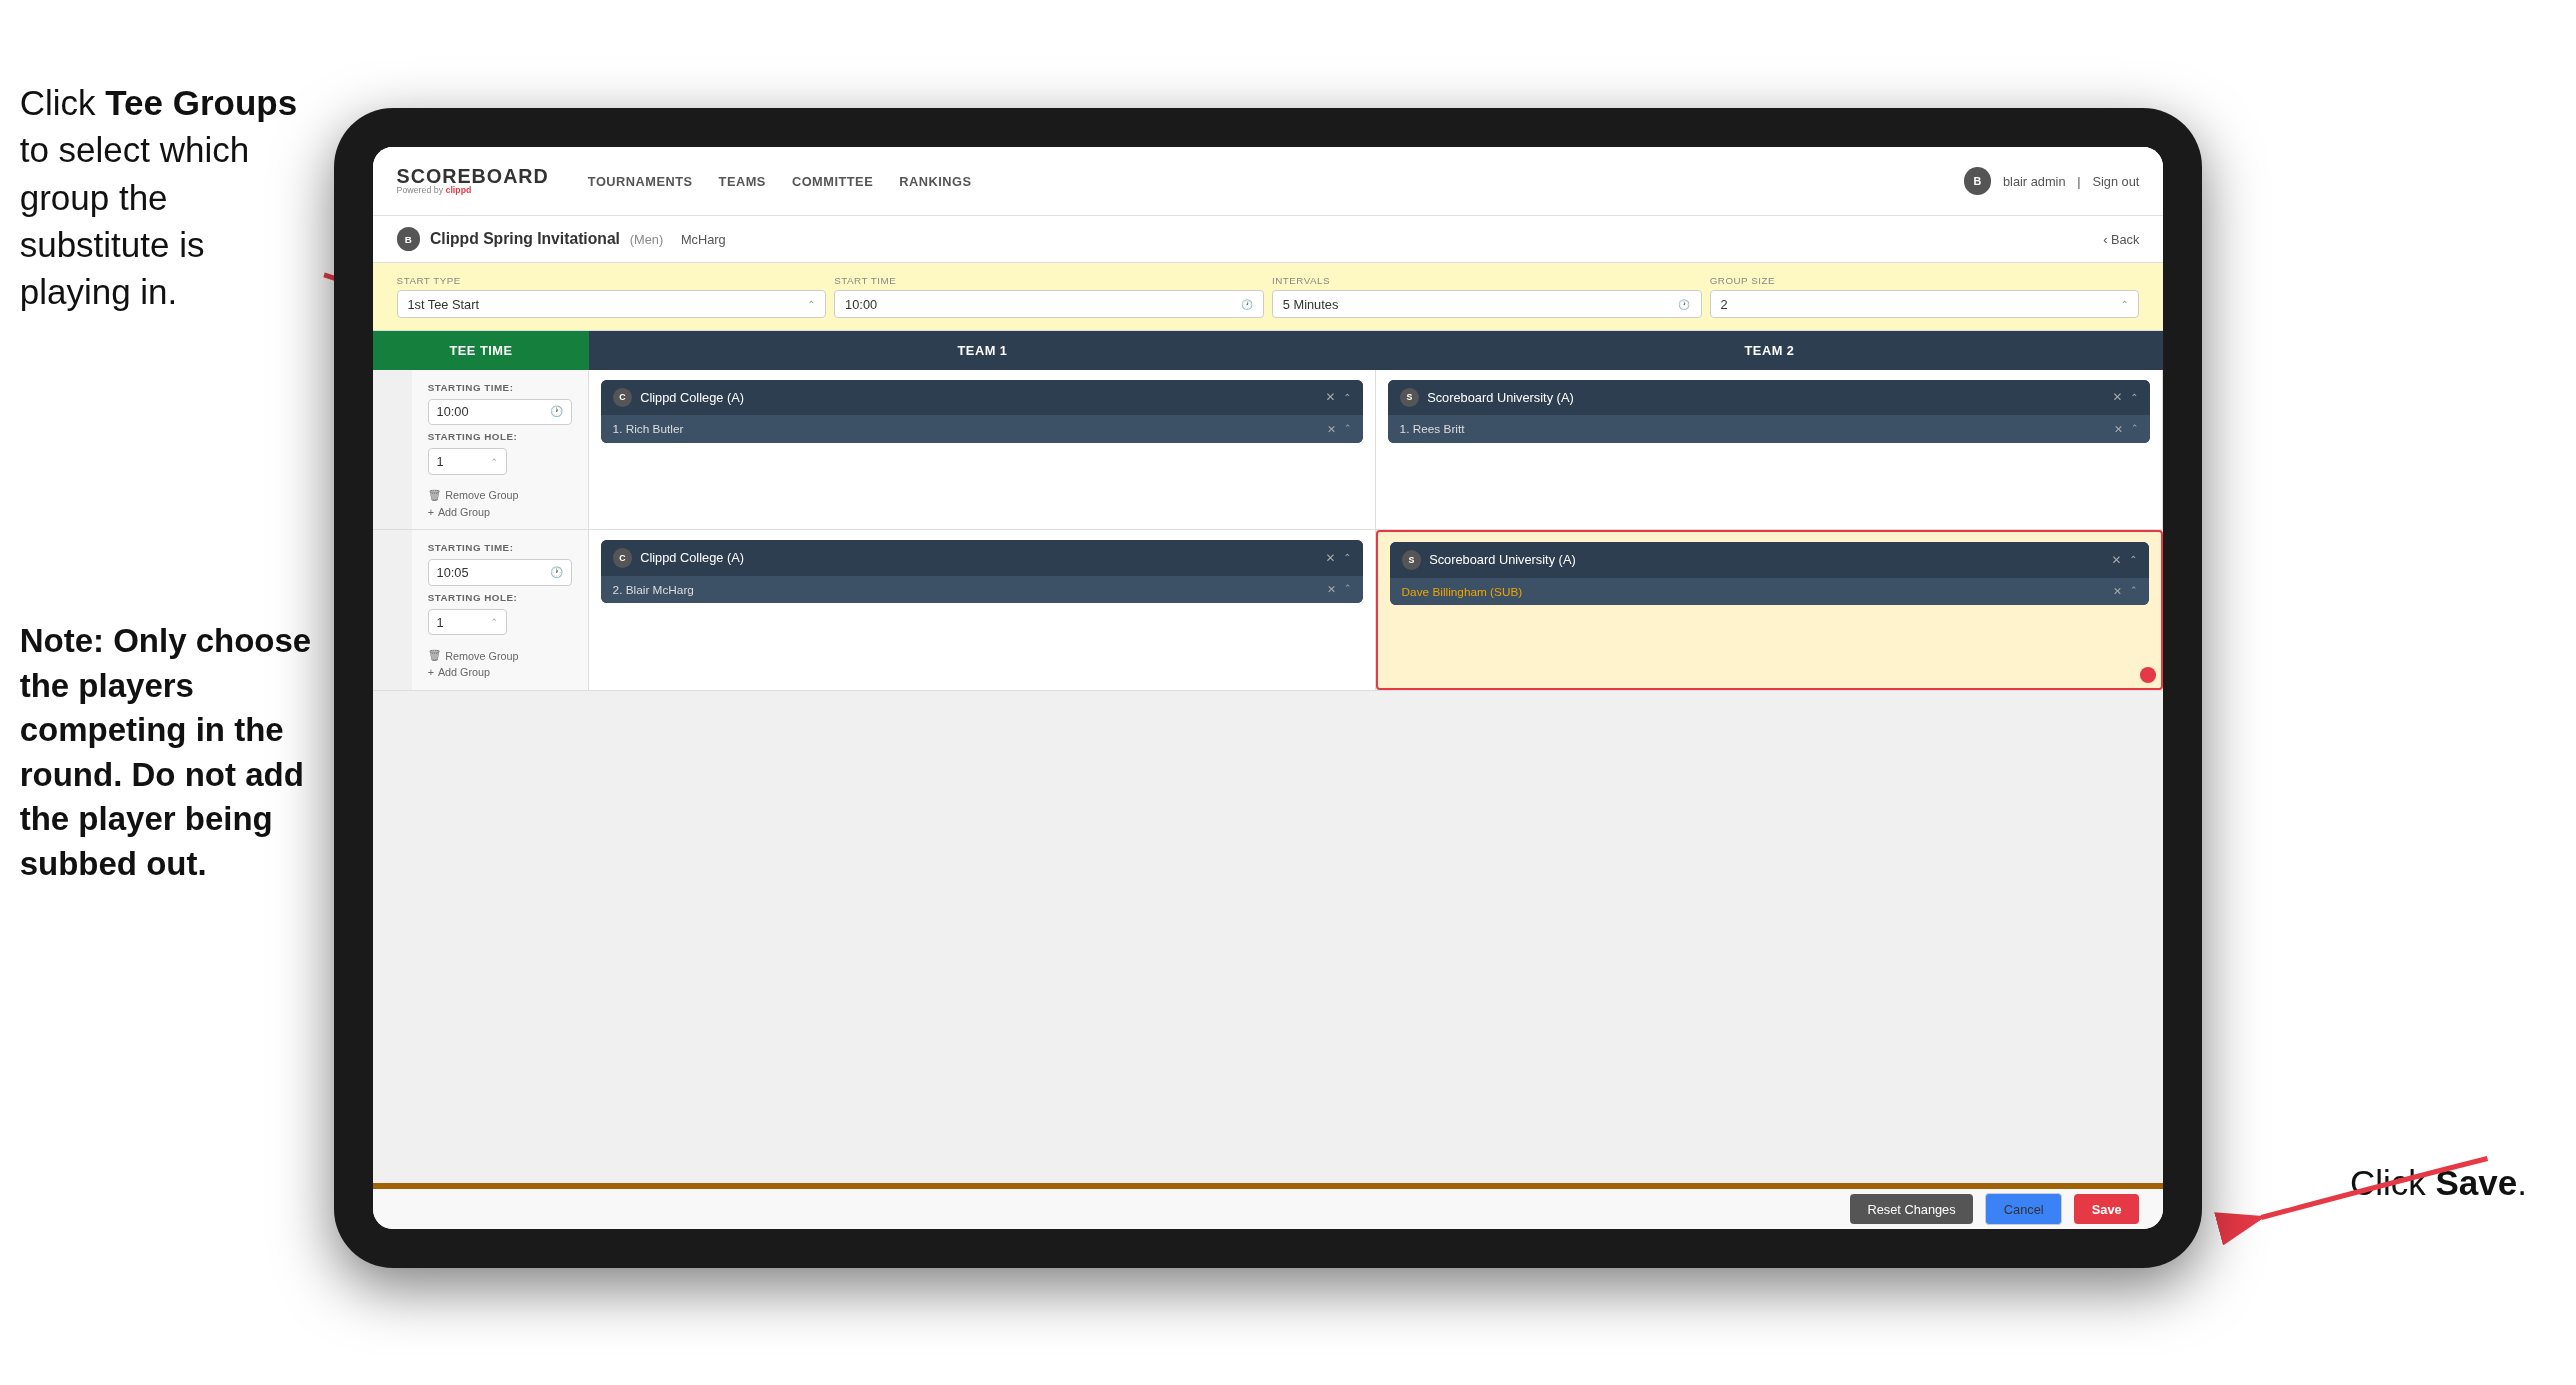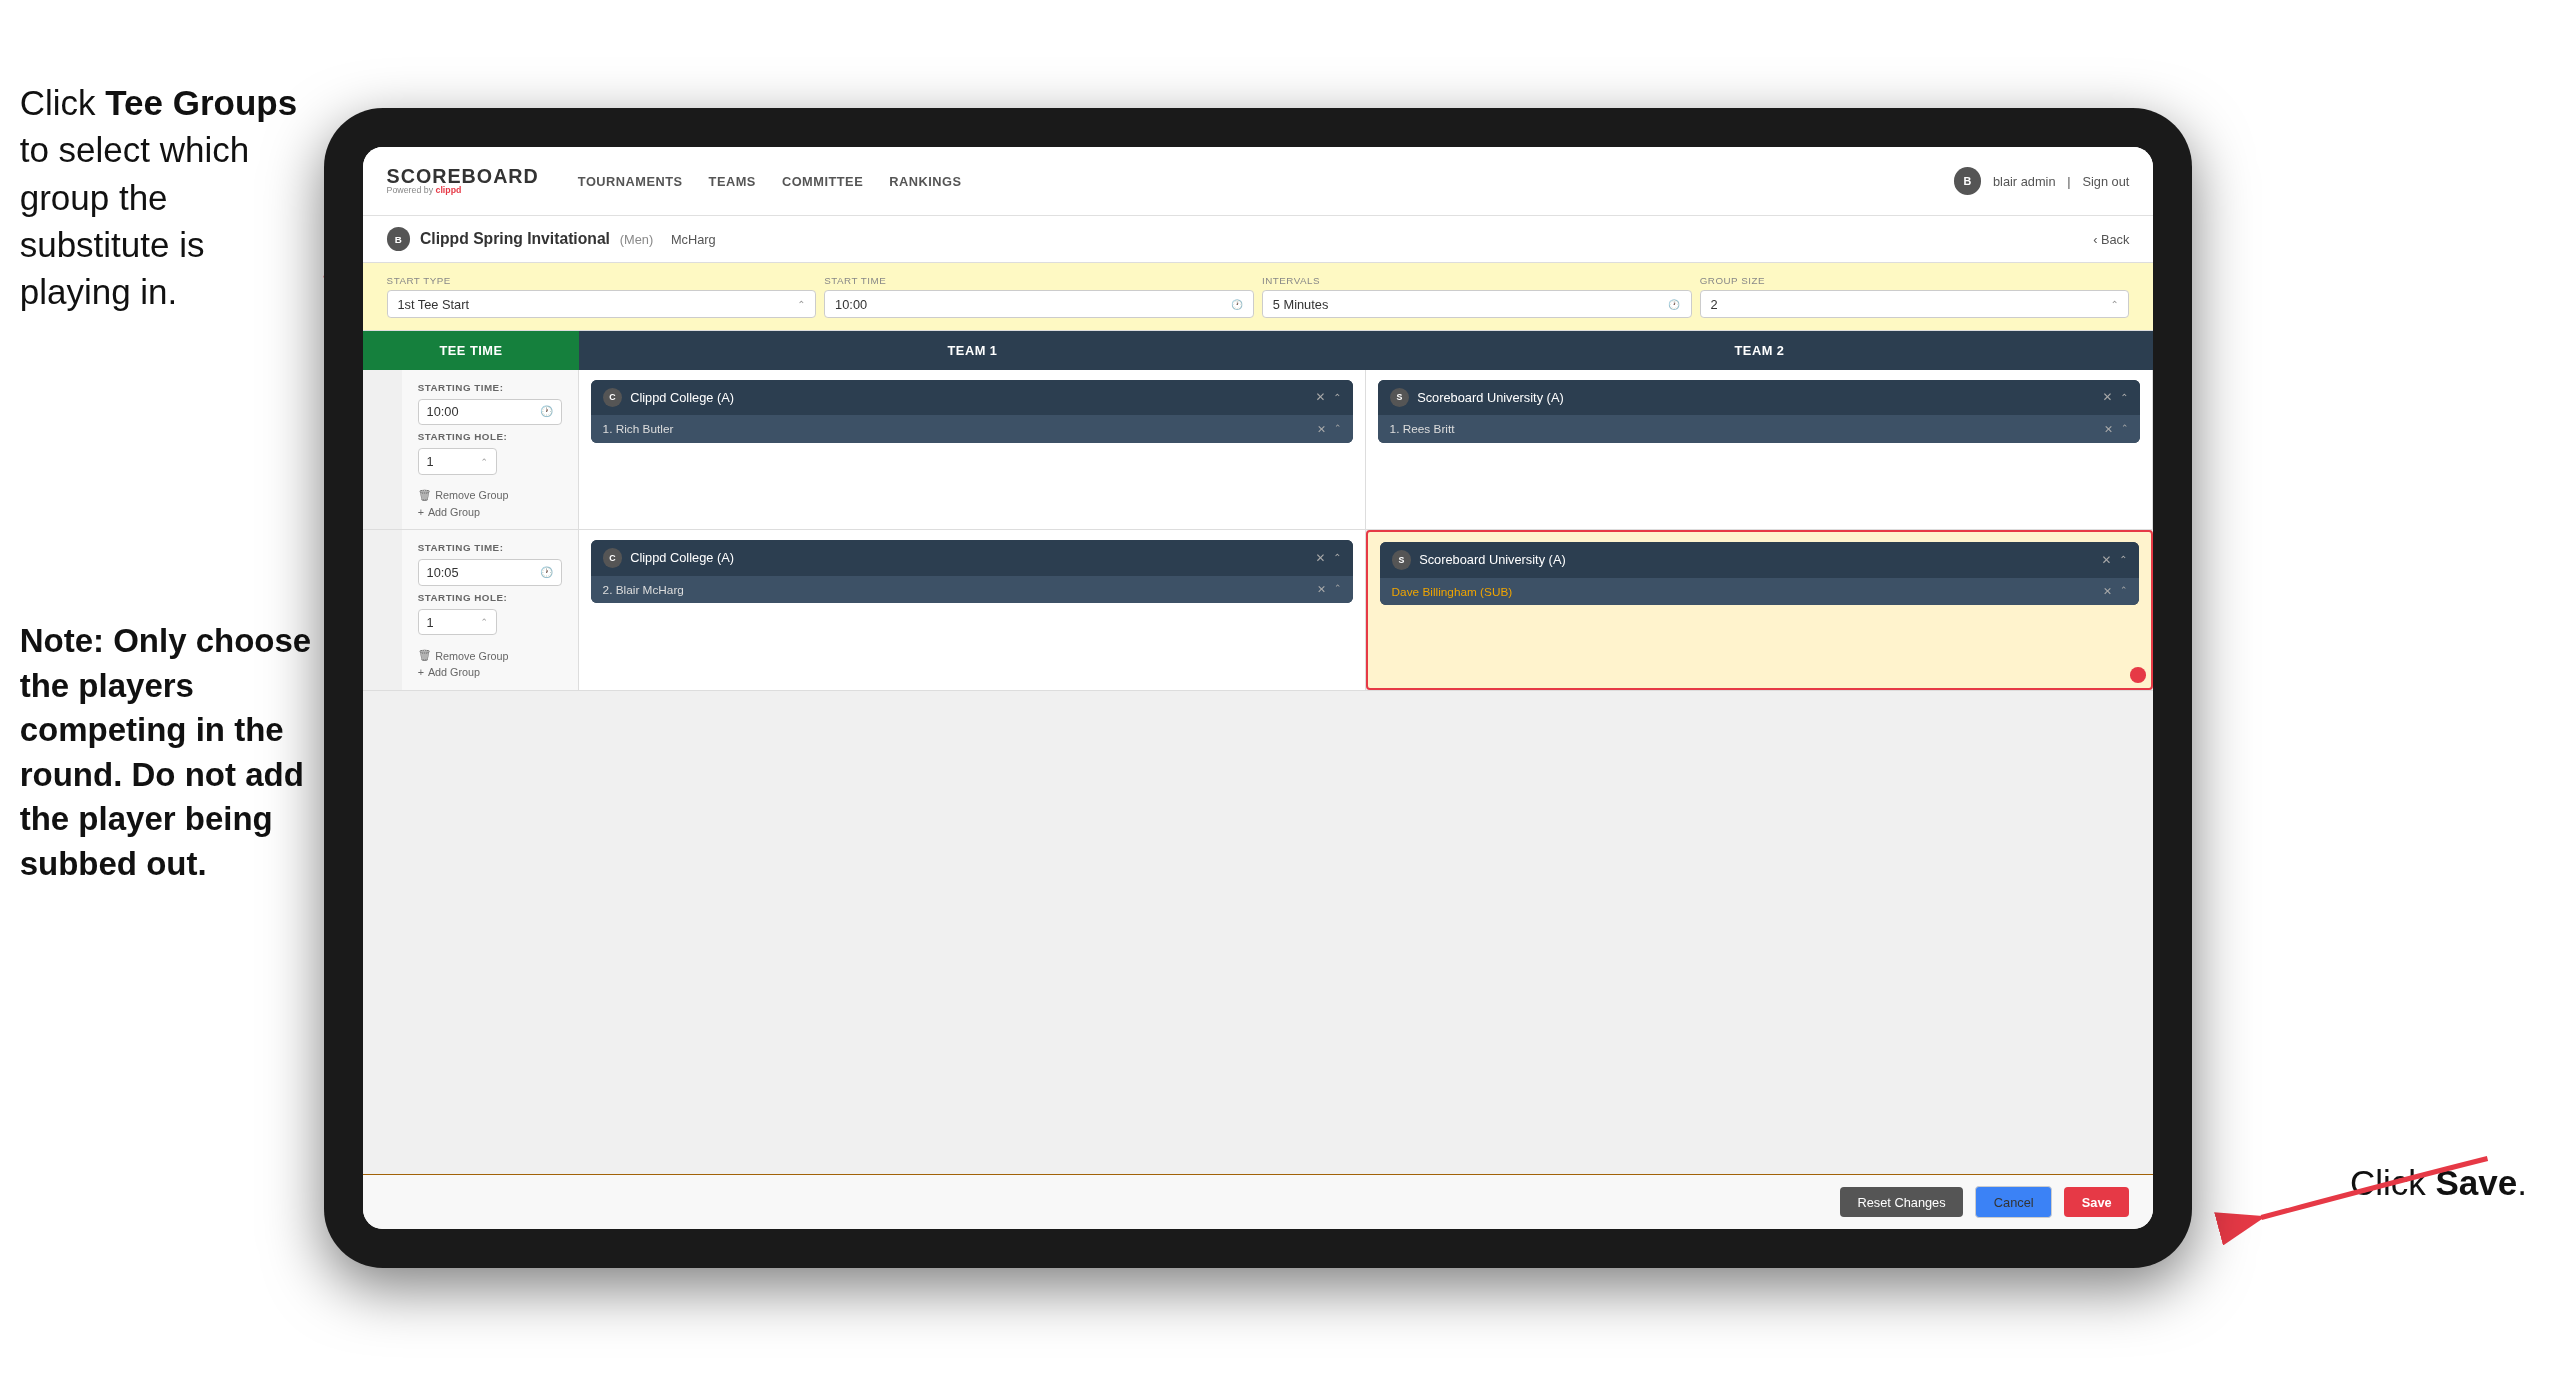--- a/index.html
+++ b/index.html
@@ -31,21 +31,21 @@
       width: 305px;
       font-size: 37px;
       line-height: 1.3;
       color: #111;
     }
     .note-text strong { font-weight: 800; }
 
     
     .tablet-frame {
       position: absolute;
-      left: 324px;
+      left: 334px;
       top: 108px;
       width: 1868px;
       height: 1160px;
       background: #1a1a1a;
       border-radius: 59px;
       padding: 39px;
       box-shadow: 0 19.7px 59px rgba(0,0,0,0.5);
     }
 
     .tablet-screen {
@@ -385,27 +385,27 @@
       cursor: pointer;
     }
     .player-chevron {
       color: #aaa;
       font-size: 8.8px;
     }
 
     
     .footer {
       background: #f8f8f8;
-      height: 55px;
+      height: 46px;
       display: flex;
       align-items: center;
       justify-content: flex-end;
       padding: 0 23.6px;
       gap: 11.8px;
-      border-top: 1px solid #a16207;
+      border-top: 6px solid #a16207;
       flex-shrink: 0;
     }
 
     .btn-reset {
       background: #555;
       color: #fff;
       border: none;
       border-radius: 3.9px;
       padding: 7.9px 17.7px;
       font-size: 12.8px;

